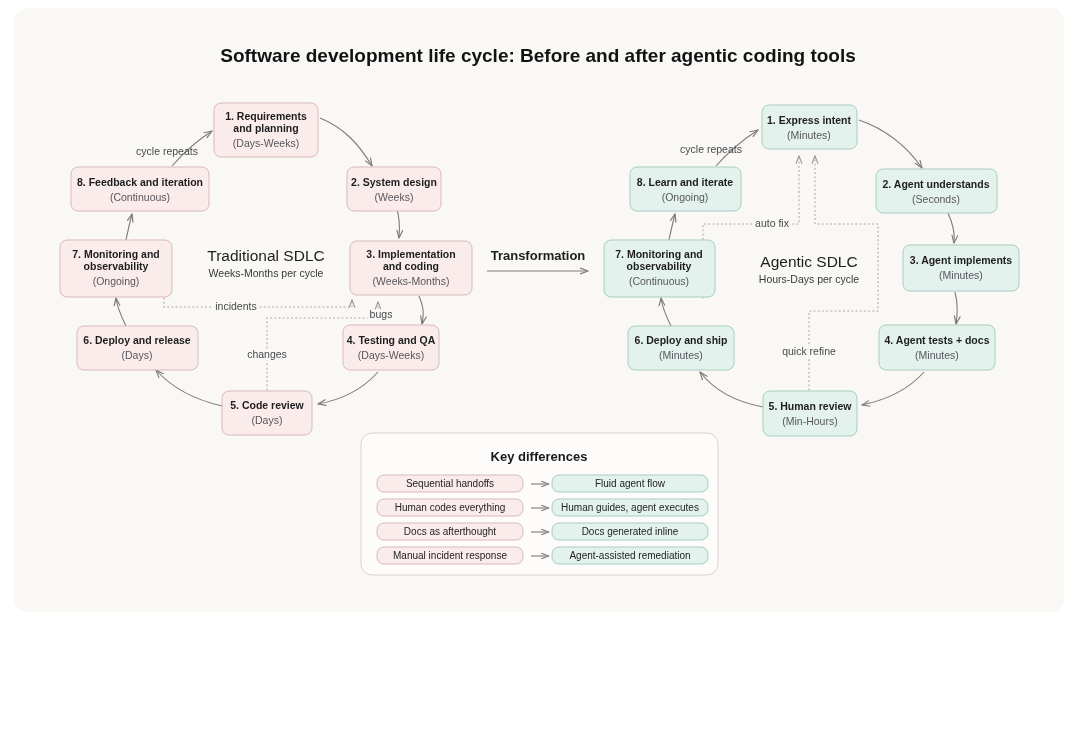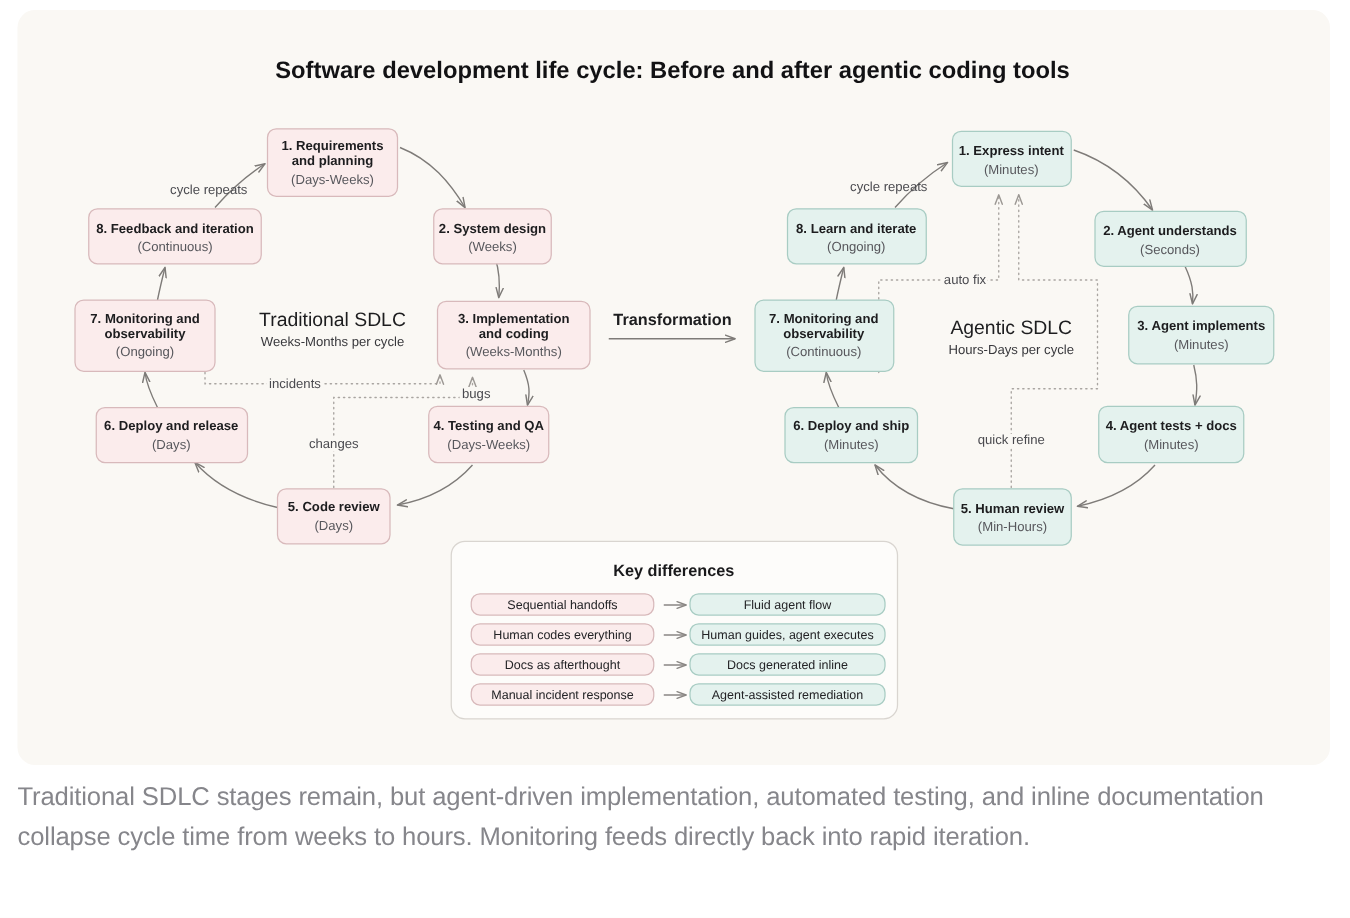--- a/index.html
+++ b/index.html
@@ -317,14 +317,13 @@
       <g>
         <rect class="node-rect node-pink" x="377" y="547" width="146" height="17" rx="4" ry="4"></rect>
         <text class="legend-chip-text" x="450" y="559">Manual incident response</text>
         <path class="flow-arrow" d="M531,556 L549,556" stroke="#8a8784" marker-end="url(#arrowhead-sm)"></path>
         <rect class="node-rect node-green" x="552" y="547" width="156" height="17" rx="4" ry="4"></rect>
         <text class="legend-chip-text" x="630" y="559">Agent-assisted remediation</text>
       </g>
     </g>
   </svg>
 
-  <div id="caption">Traditional SDLC stages remain, but agent-driven implementation, automated testing, and inline documentation collapse cycle time from weeks to hours. Monitoring feeds directly back into rapid iteration.</div>
 </div>
 
 </body></html>

